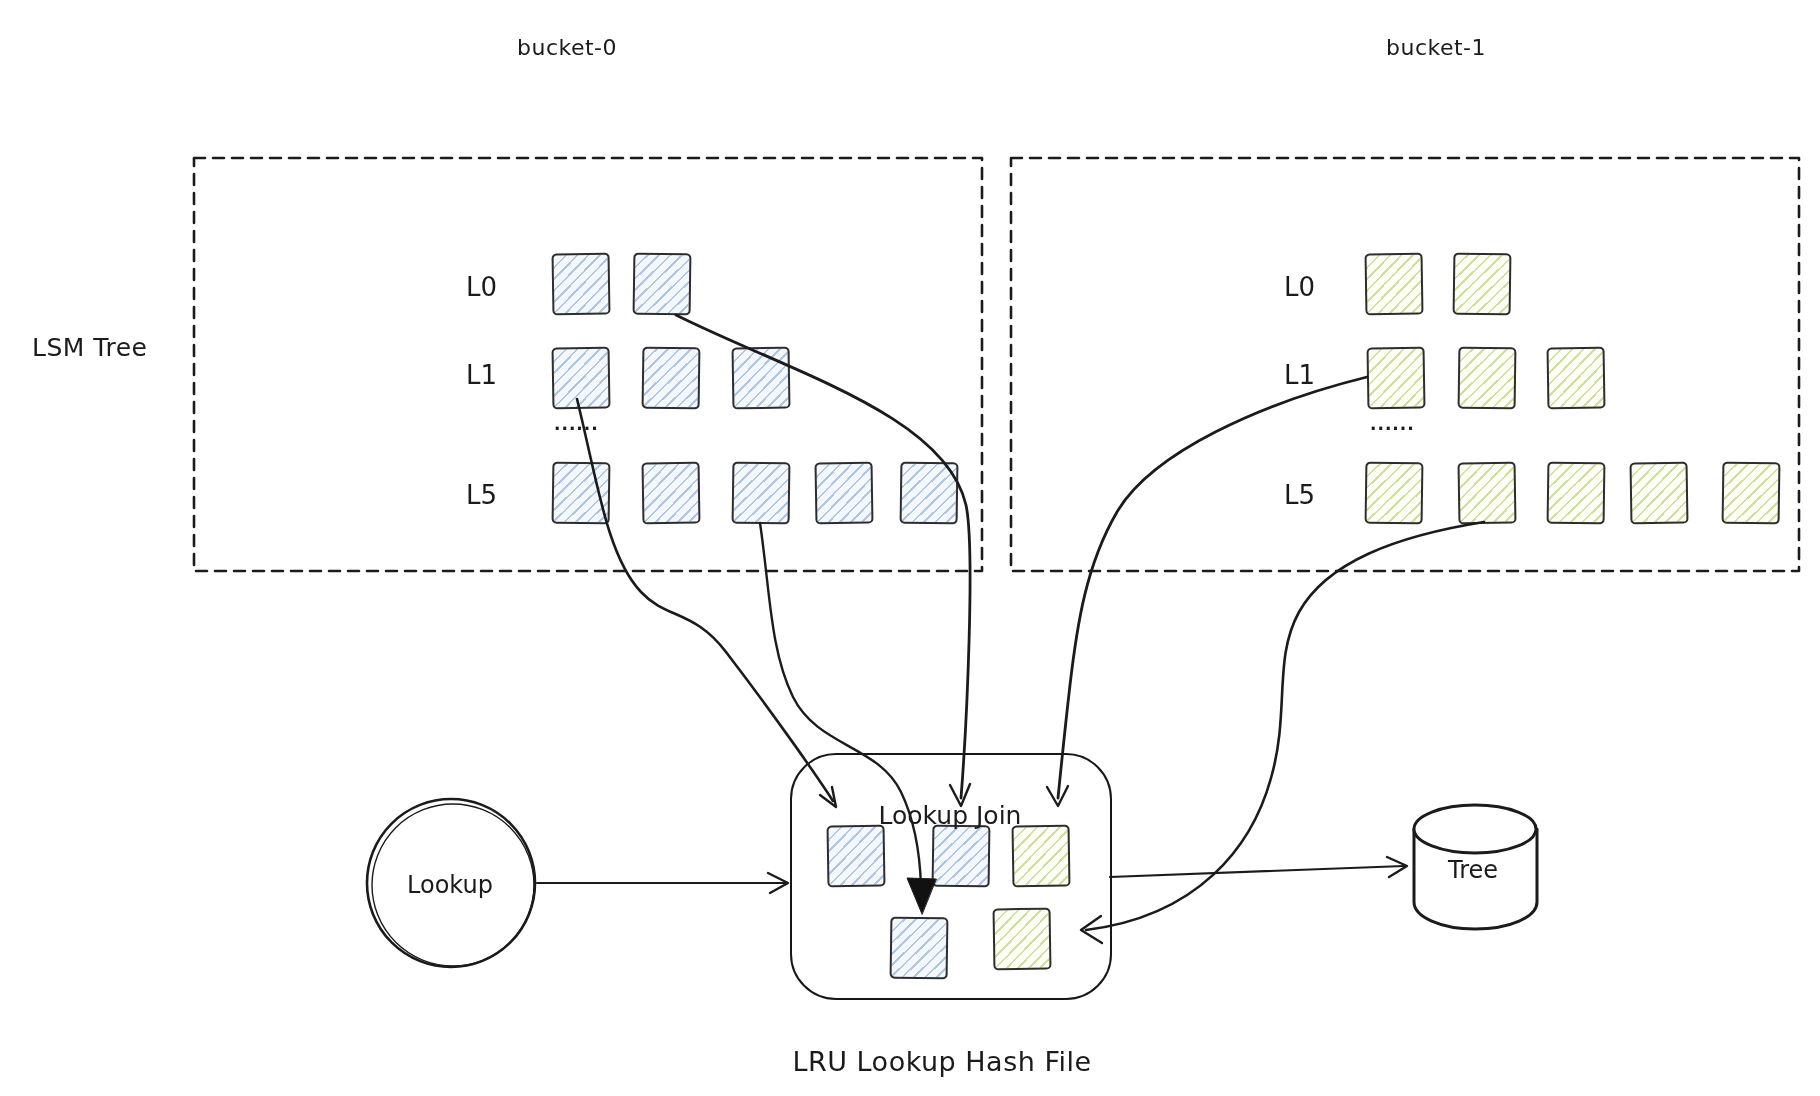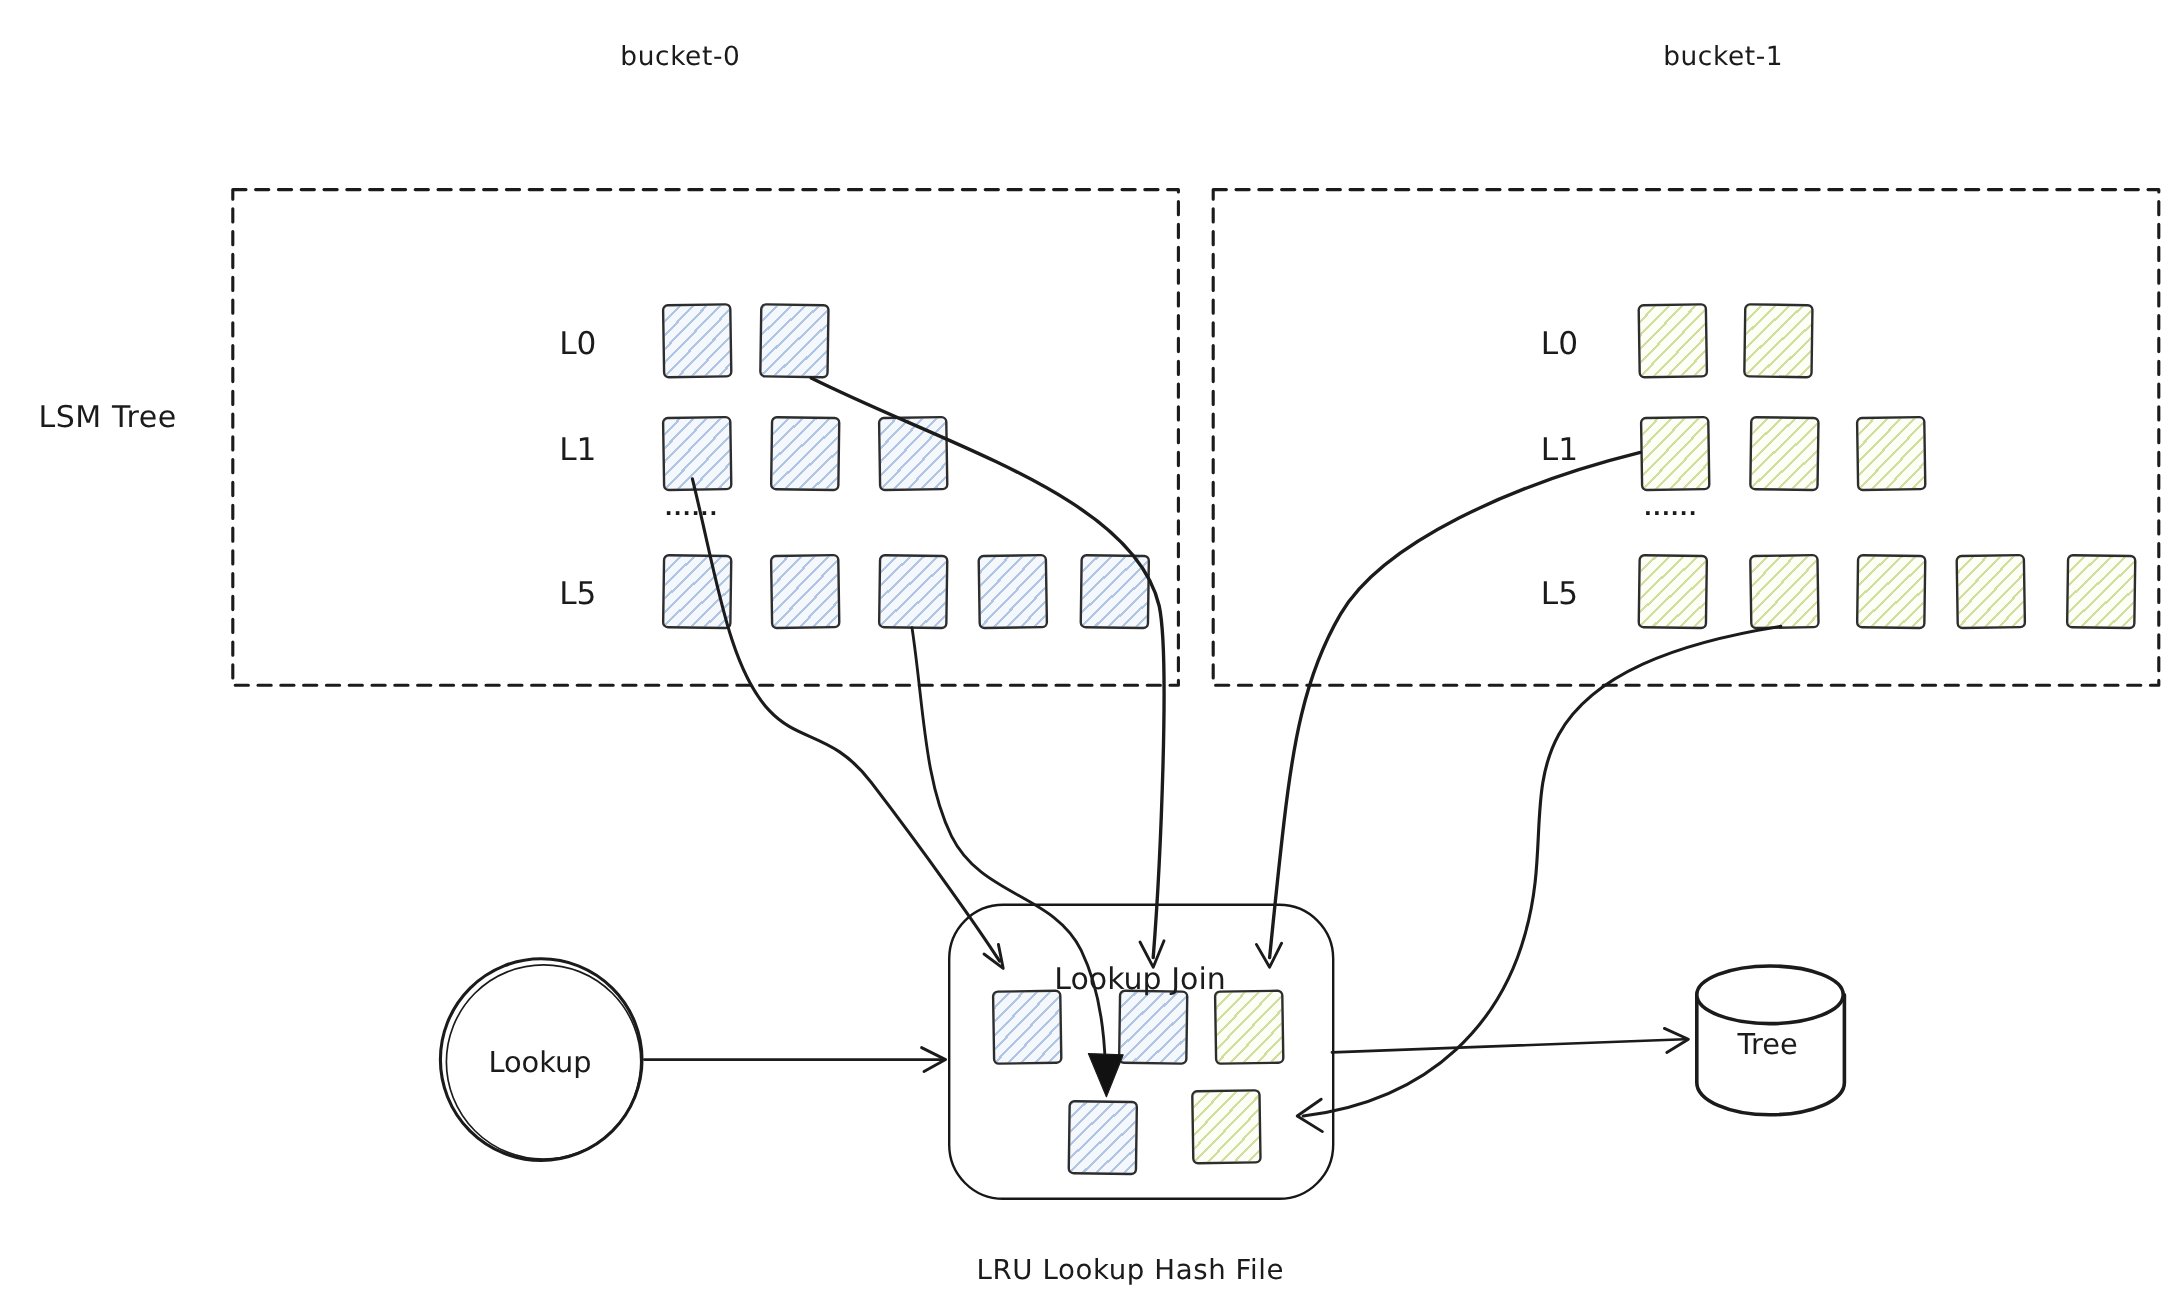--- a/index.html
+++ b/index.html
@@ -120,21 +120,21 @@
   <div id="text-layer">
     <div class="abs title centered" style="left:567px;top:35px;">bucket-0</div>
     <div class="abs title centered" style="left:1396px;top:35px;margin-left:40px;">bucket-1</div>
     <div class="abs title" style="left:32px;top:333px;font-size:25px;">LSM Tree</div>
 
     <div class="abs caption centered" style="left:950px;top:770px;margin-top:31px;">Lookup Join</div>
 
     <div class="abs node-label centered" style="left:450px;top:871px;">Lookup</div>
     <div class="abs node-label centered" style="left:1473px;top:856px;">Tree</div>
 
-    <div class="abs title centered" style="left:942px;top:1046px;font-size:23px;">LRU Lookup Hash File</div>
+    <div class="abs title centered" style="left:942px;top:1046px;font-size:27px;">LRU Lookup Hash File</div>
 
 
     <div id="labels-host">
         <div class="lvl-label" style="left: 466px; top: 272px;">L0</div>
         <div class="lvl-label" style="left: 466px; top: 360px;">L1</div>
         <div class="lvl-label" style="left: 466px; top: 480px;">L5</div>
         <div class="dots" style="left: 554px; top: 414px;">......</div>
         <div class="lvl-label" style="left: 1284px; top: 272px;">L0</div>
         <div class="lvl-label" style="left: 1284px; top: 360px;">L1</div>
         <div class="lvl-label" style="left: 1284px; top: 480px;">L5</div>

